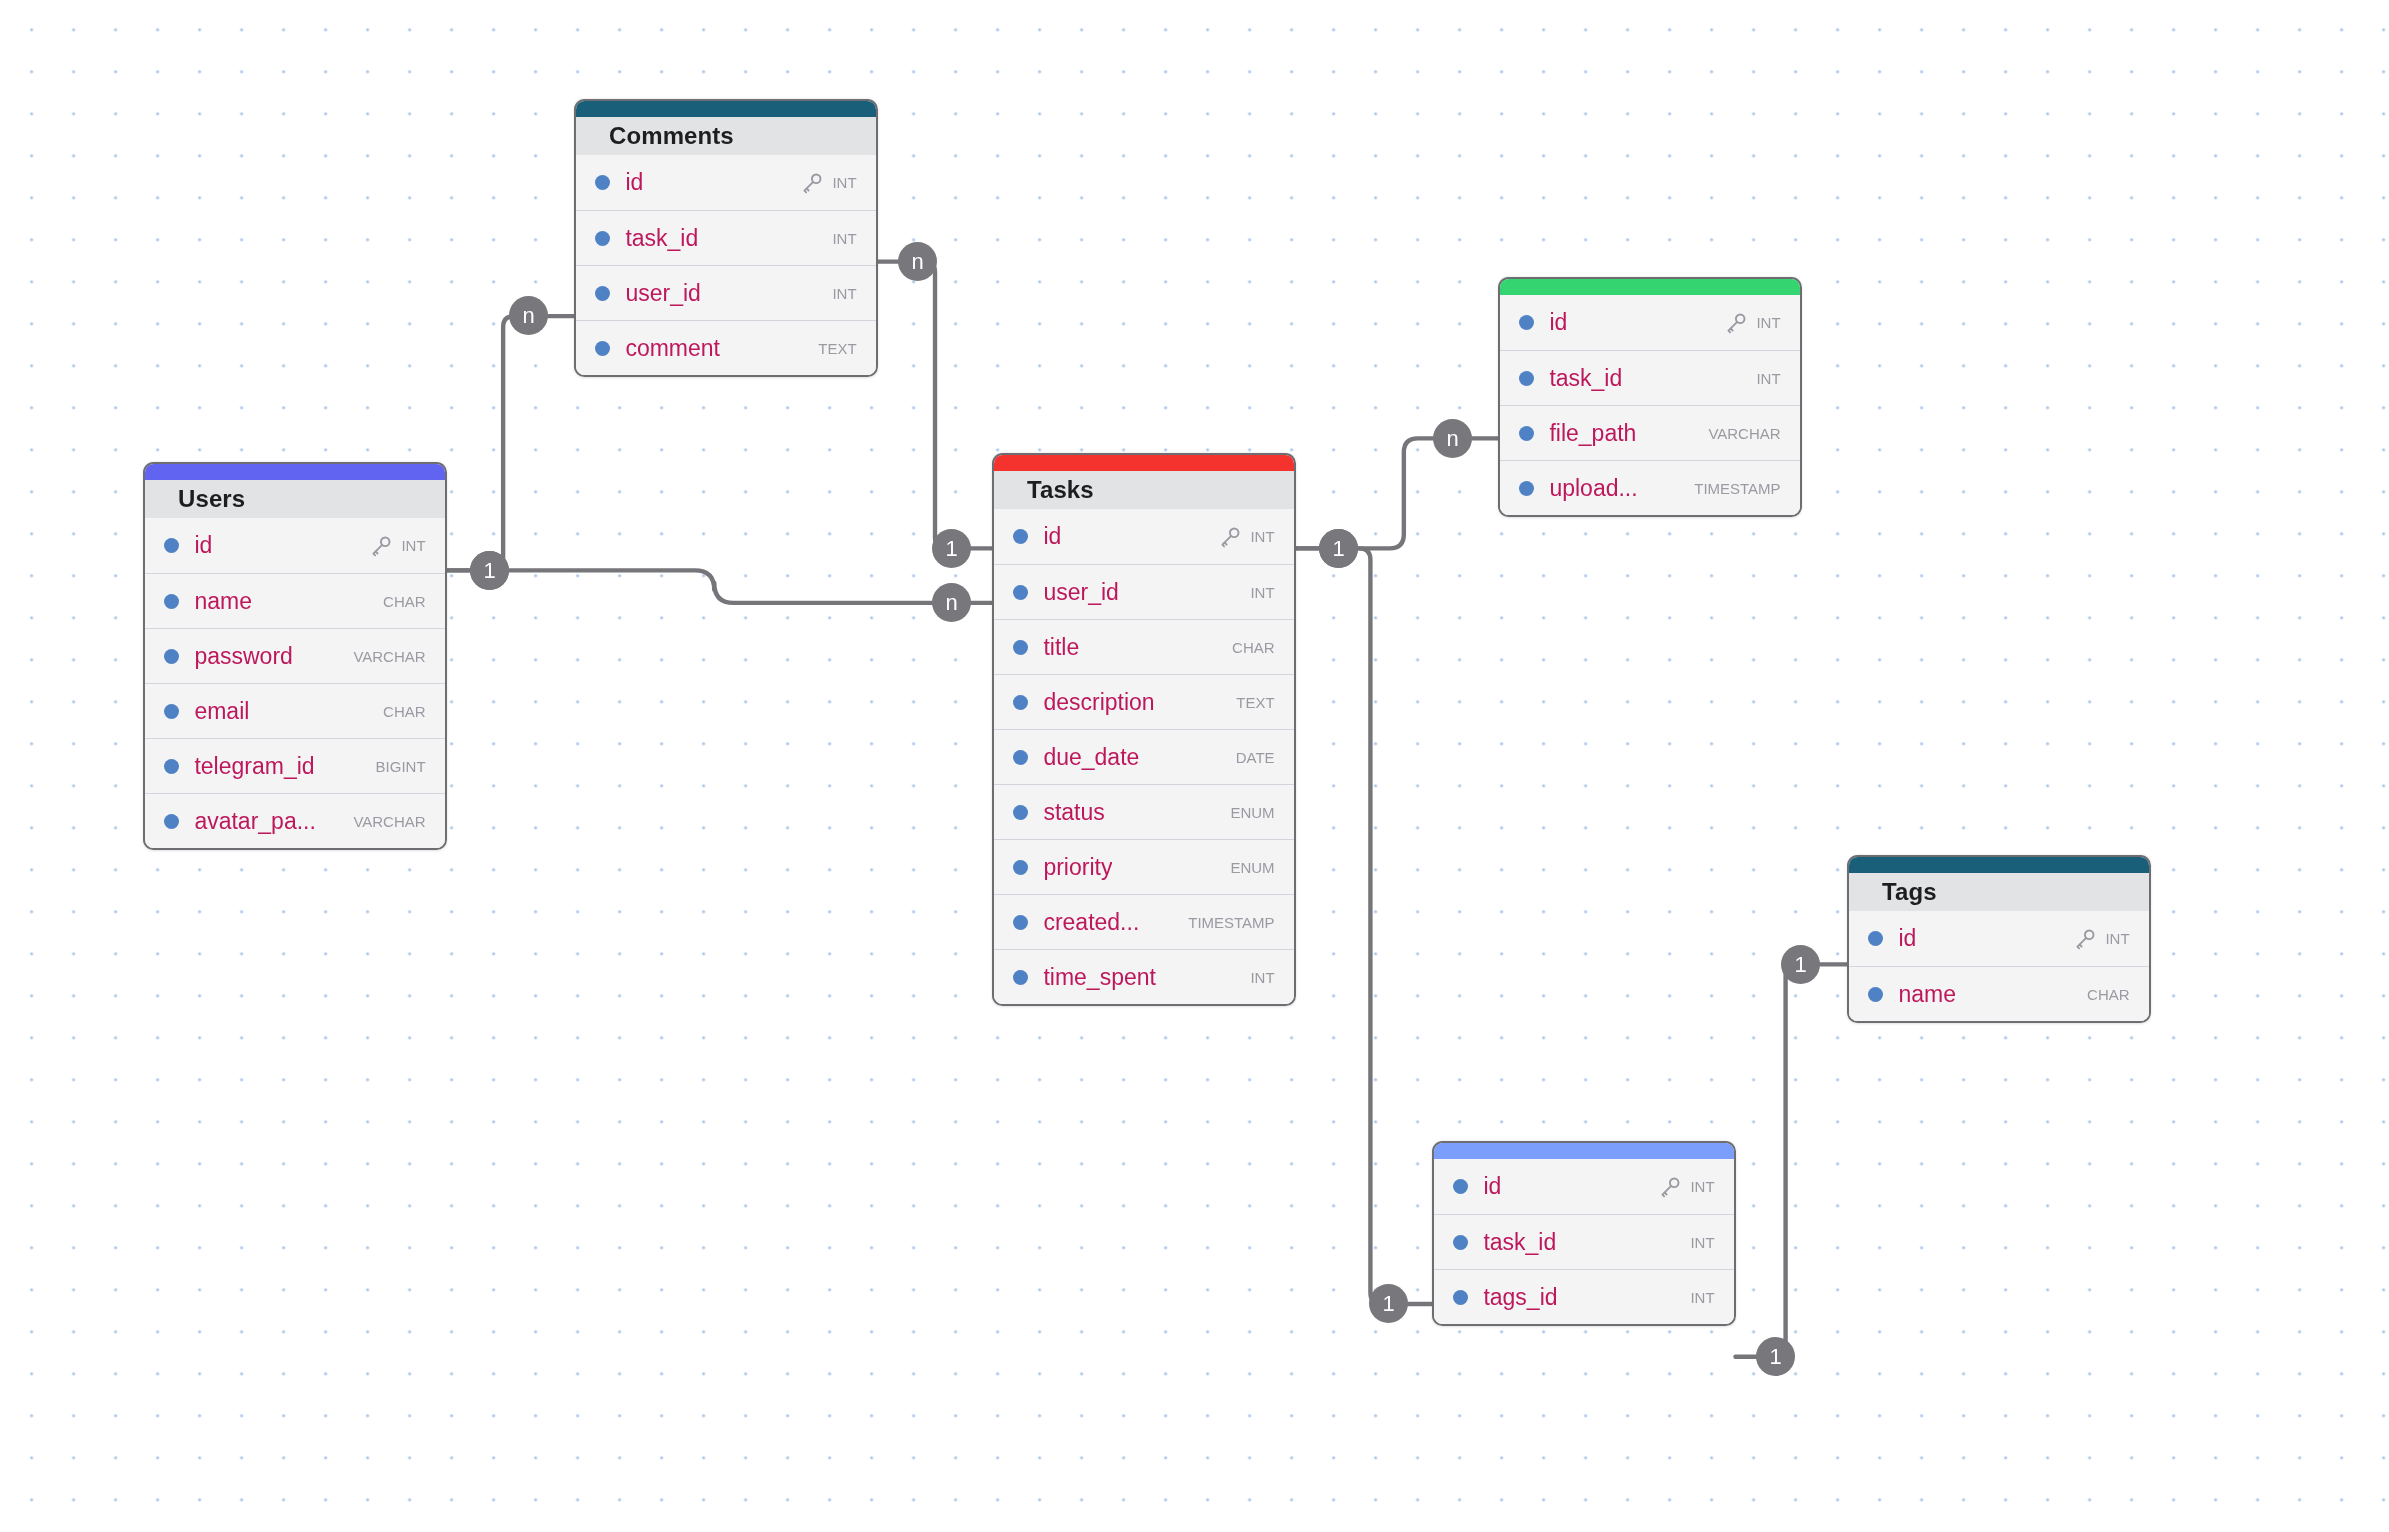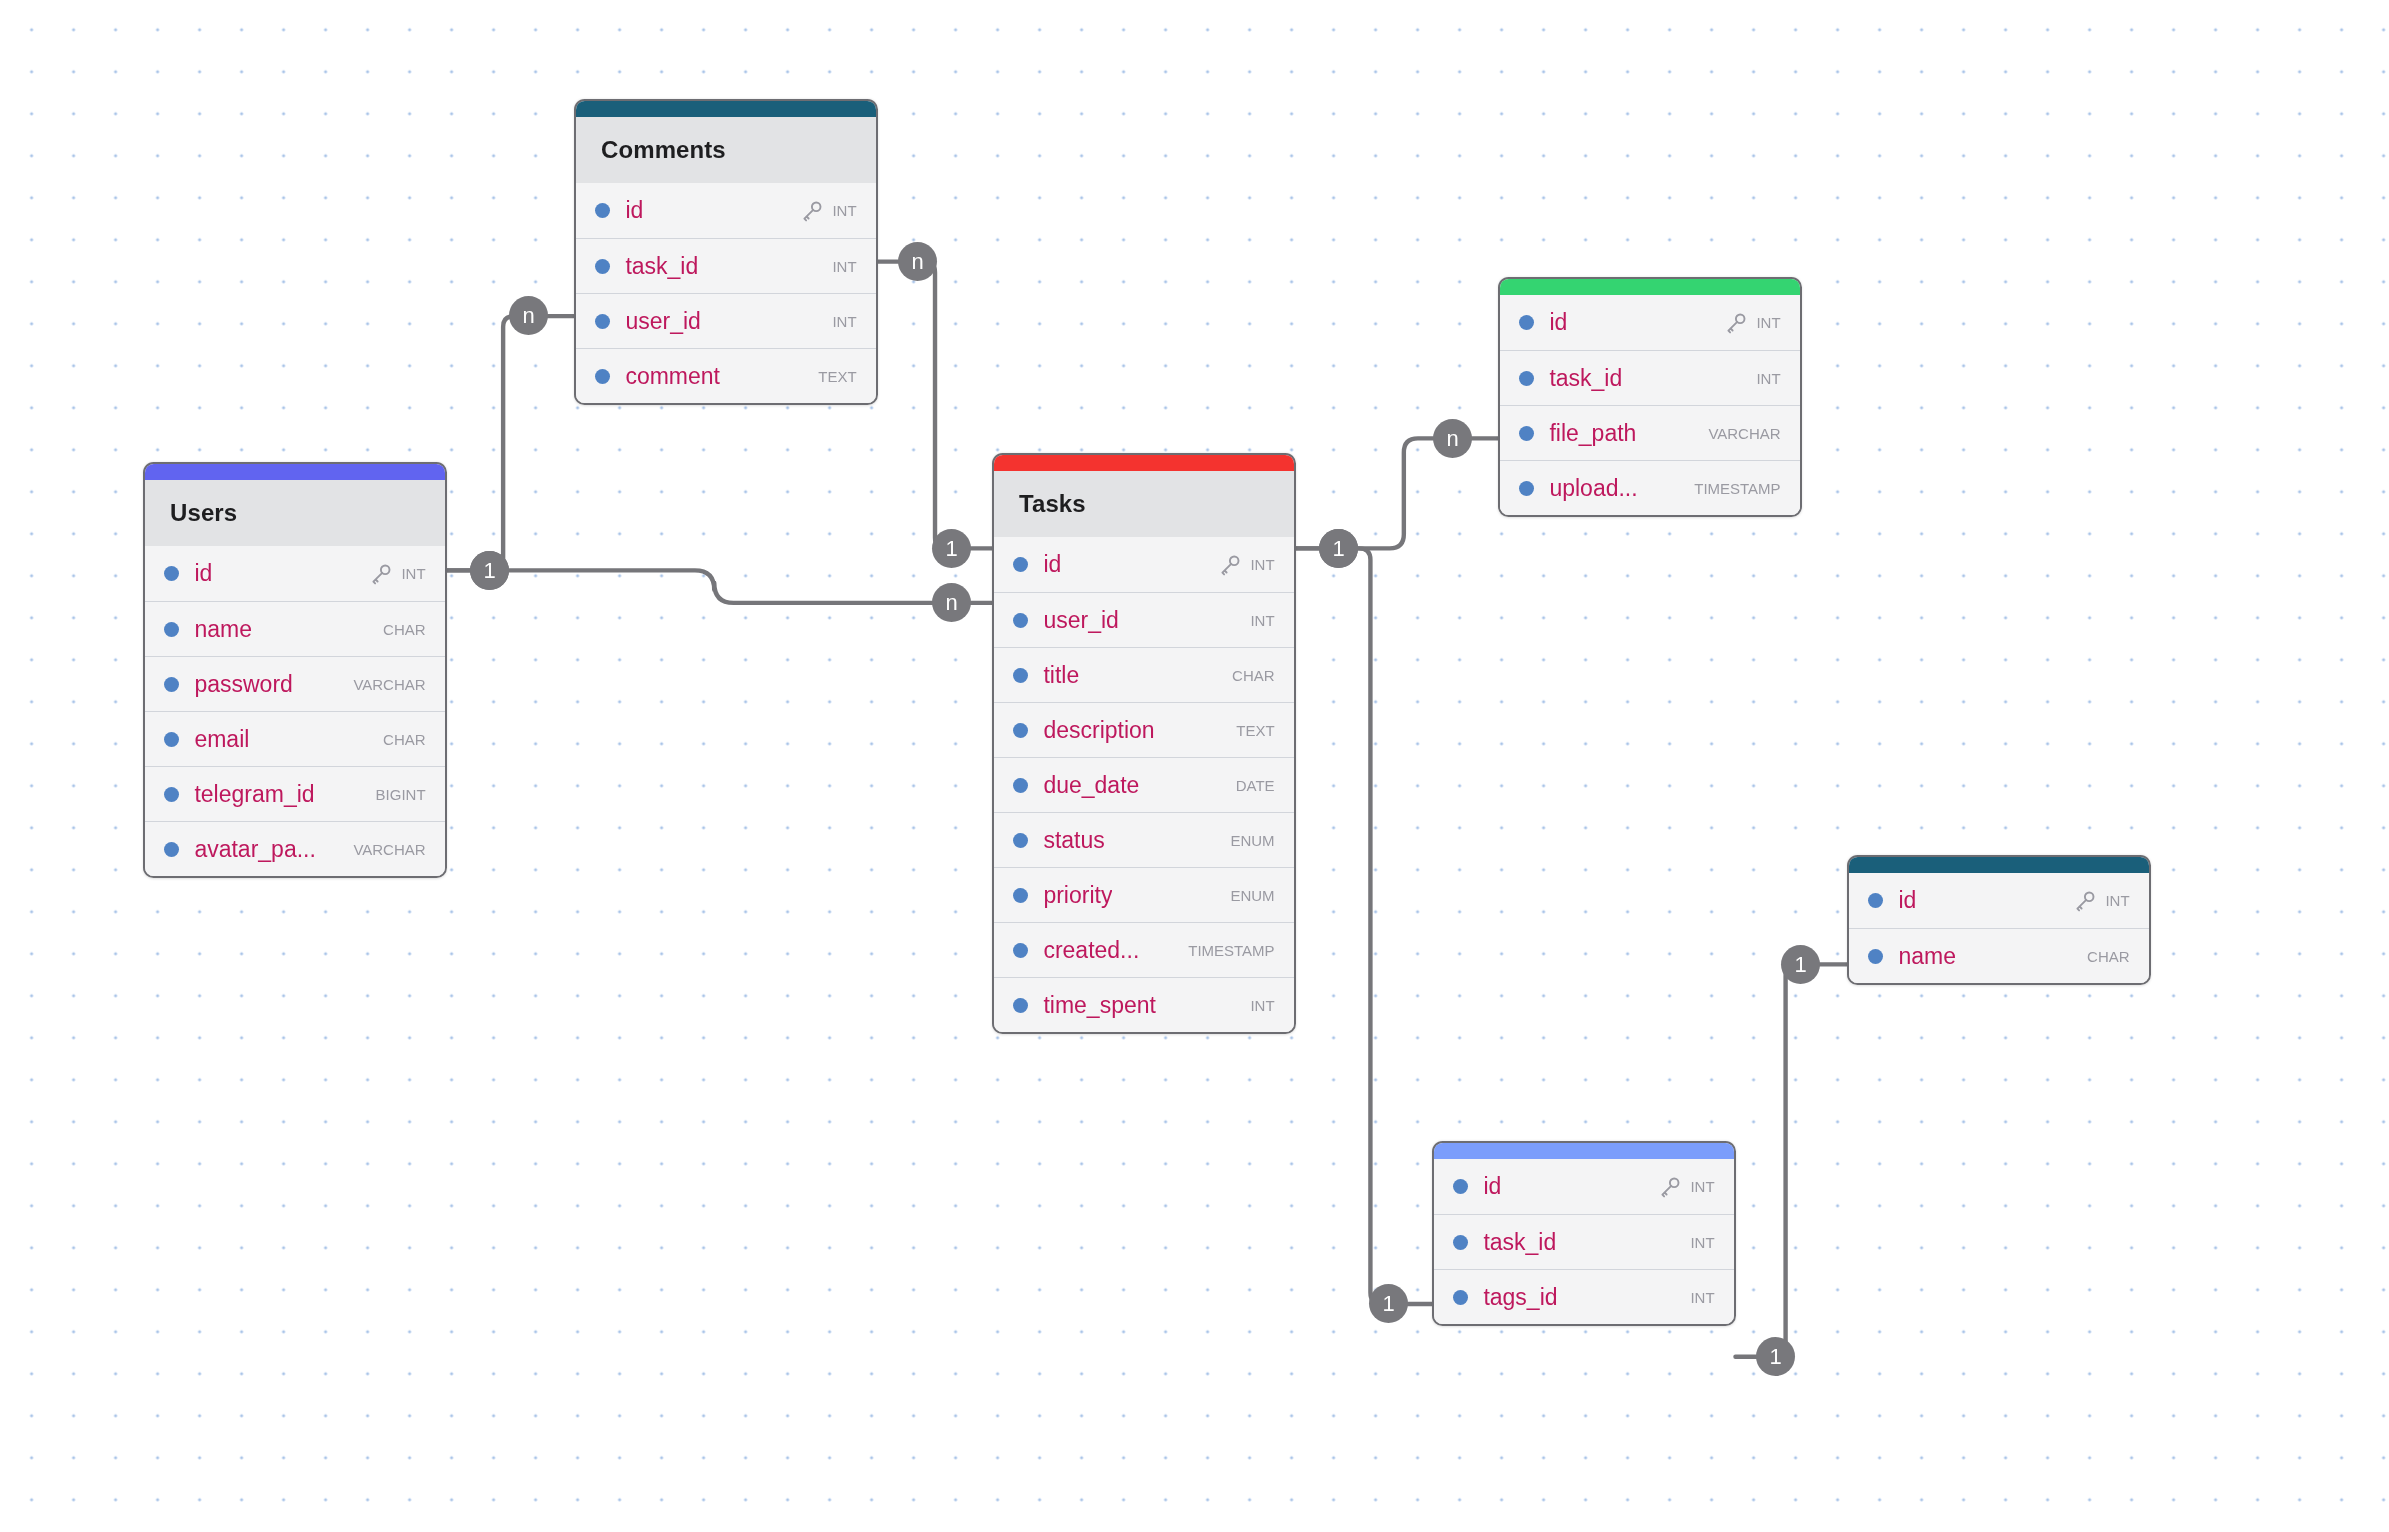--- a/index.html
+++ b/index.html
@@ -33,25 +33,25 @@
     background: #f4f4f5;
     box-sizing: border-box;
     overflow: hidden;
     box-shadow: 0 0.9px 2.6px rgba(0,0,0,0.13);
   }
   .tbl-accent {
     height: 16px;
     width: 100%;
   }
   .tbl-title {
-    height: 66px;
+    height: 38px;
     background: #e2e3e5;
     display: flex;
     align-items: center;
-    padding-left: 25px;
+    padding-left: 33px;
     font-size: 24px;
     font-weight: bold;
     color: #1e1e20;
     box-sizing: border-box;
     letter-spacing: 0.1px;
   }
   .tbl-fields { display: block; }
   .fld-row {
     height: 55px;
     display: flex;
@@ -319,20 +319,21 @@
           <span class="fld-dot" style="background: rgb(79, 130, 196);"></span>
           <span class="fld-name">time_spent</span>
           <span class="fld-right">
             <span class="fld-type">INT</span>
           </span>
         </div>
       </div>
     </div>
     <div class="erd-table" style="left: 1847px; top: 855px; width: 304px;">
       <div class="tbl-accent" style="background: rgb(26, 95, 122);"></div>
+      <div class="tbl-title">Tags</div>
       <div class="tbl-fields">
         <div class="fld-row">
           <span class="fld-dot" style="background: rgb(79, 130, 196);"></span>
           <span class="fld-name">id</span>
           <span class="fld-right">
             <svg width="24" height="24" viewBox="0 0 24 24" class="key-ic">
               <g fill="none" stroke="#9a9aa2" stroke-width="1.9" stroke-linecap="round" stroke-linejoin="round">
                 <circle cx="16.2" cy="7.8" r="4.3"></circle>
                 <path d="M13.2 10.9 L4.4 19.7 M6.6 17.5 L8.6 19.5 M4.4 19.7 L6.1 21.4"></path>
               </g>

